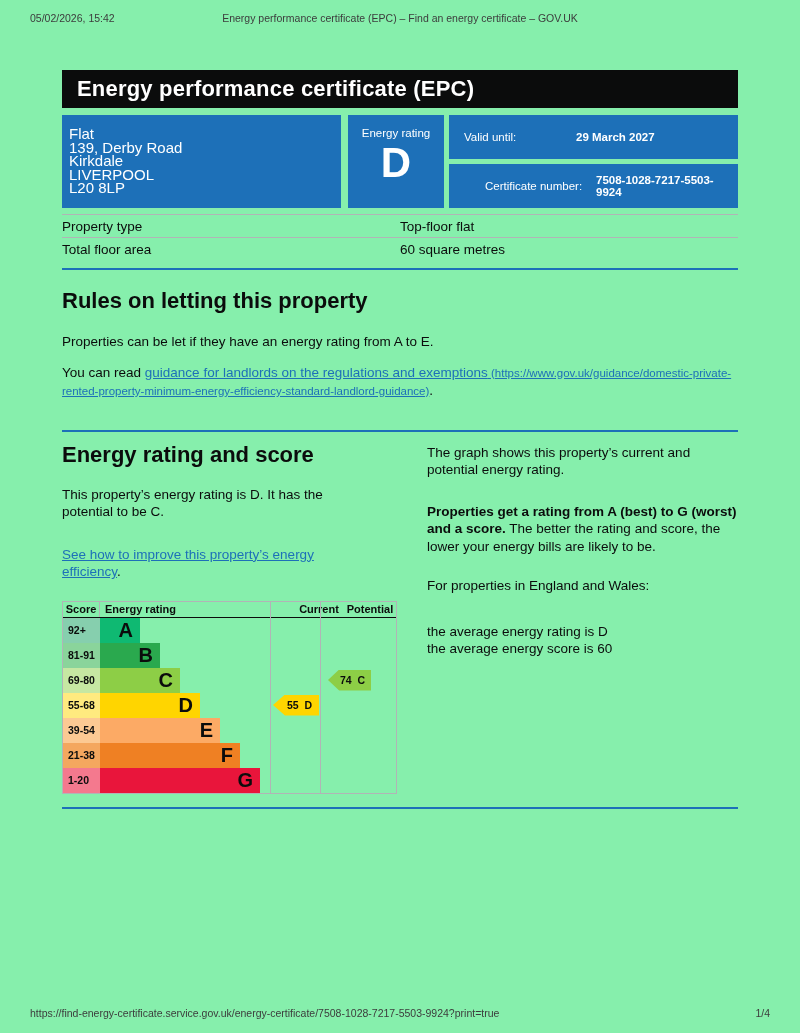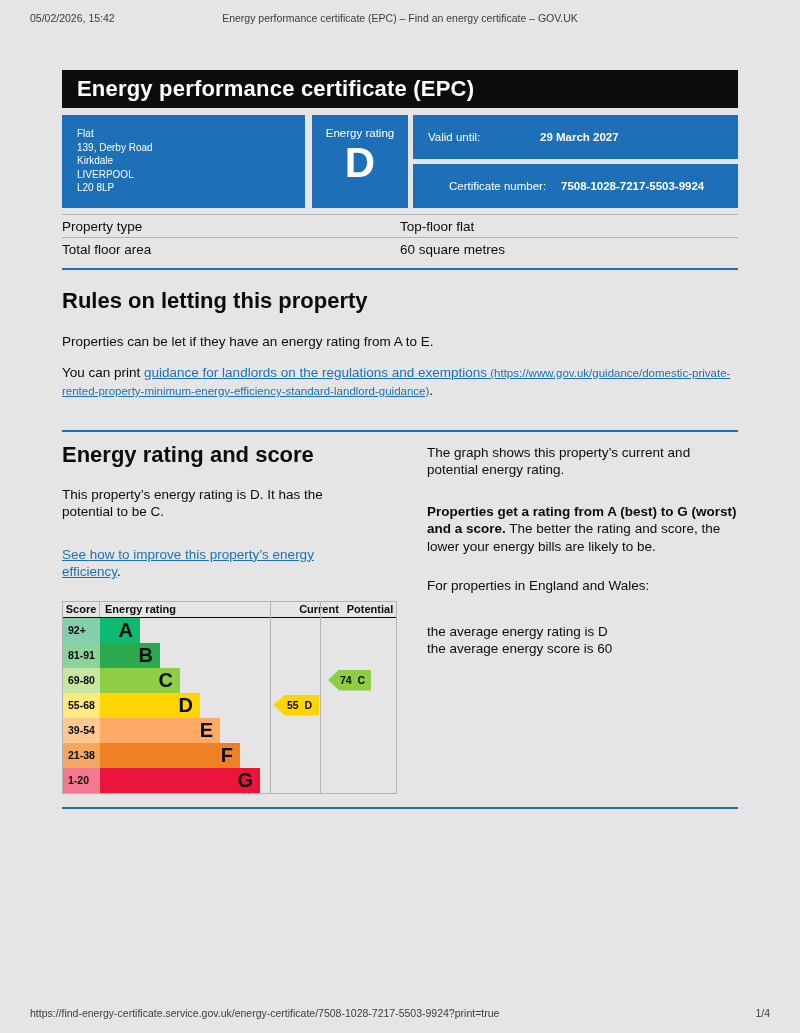--- a/index.html
+++ b/index.html
@@ -1,37 +1,37 @@
 <!DOCTYPE html>
 <html style="--accent: #1d70b8; --banner: #0b0c0c; --text: #0b0c0c; --border: #b1b4b6;"><head>
 <meta charset="utf-8">
 <style>
   :root{
     --accent:#1d70b8; --text:#0b0c0c; --banner:#0b0c0c; --border:#b1b4b6;
   }
   *{margin:0;padding:0;box-sizing:border-box;}
   html,body{background:#fff;}
   body{font-family:"Liberation Sans","DejaVu Sans",sans-serif;color:var(--text);}
-  .sheet{position:relative;width:800px;height:1033px;background:#e5e5e5;overflow:hidden;}
+  .sheet{position:relative;width:800px;height:1033px;background:#86efac;overflow:hidden;}
 
   
   .print-header{position:absolute;top:12px;left:30px;right:30px;font-size:10.5px;color:#3c3c3c;}
   .ph-title{position:absolute;left:0;right:0;text-align:center;}
   .print-footer{position:absolute;bottom:14px;left:30px;right:30px;font-size:10.5px;color:#3c3c3c;display:flex;justify-content:space-between;gap:48px;}
 
   .content{width:676px;margin:0 auto;padding-top:70px;}
 
   
   .banner{height:38px;background:var(--banner);display:flex;align-items:center;padding-left:15px;}
   .banner h1{color:#fff;font-size:22px;font-weight:bold;letter-spacing:.2px;}
 
   
   .summary-row{display:flex;margin-top:7px;height:93px;}
   .box{background:var(--accent);color:#fff;}
-  .address-box{width:243px;padding:12px 15px;font-size:10px;line-height:13.5px;}
+  .address-box{width:279px;padding:12px 7px;font-size:15px;line-height:13.5px;}
   .energy-box{width:96px;margin-left:7px;text-align:center;}
   .er-label{font-size:11.5px;margin-top:12px;}
   .er-letter{font-size:42px;font-weight:bold;line-height:1;margin-top:3px;}
   .right-stack{flex:1;margin-left:5px;display:flex;flex-direction:column;}
   .info-box{height:44px;display:flex;align-items:center;padding-left:15px;font-size:11.5px;}
   .info-box + .info-box{margin-top:5px;padding-left:36px;}
   .info-label{width:112px;}
   .info-value{font-weight:bold;}
 
   
@@ -133,21 +133,21 @@
         <dt>Total floor area</dt>
         <dd>60 square metres</dd>
       </div>
     </dl>
 
     <hr class="blue hr-1">
 
     <section class="letting">
       <h2>Rules on letting this property</h2>
       <p class="rule">Properties can be let if they have an energy rating from A to E.</p>
-      <p class="guidance"><span>You can print </span><a><span>guidance for landlords on the regulations and exemptions</span><span class="link-url"> (https://www.gov.uk/guidance/domestic-private-rented-property-minimum-energy-efficiency-standard-landlord-guidance)</span></a><span>.</span></p>
+      <p class="guidance"><span>You can read </span><a><span>guidance for landlords on the regulations and exemptions</span><span class="link-url"> (https://www.gov.uk/guidance/domestic-private-rented-property-minimum-energy-efficiency-standard-landlord-guidance)</span></a><span>.</span></p>
     </section>
 
     <hr class="blue hr-2">
 
     <div class="columns">
       <div class="col-left">
         <h2>Energy rating and score</h2>
         <p class="preline rating-desc">This property’s energy rating is D. It has the
 potential to be C.</p>
         <p class="improve"><a class="preline">See how to improve this property’s energy

